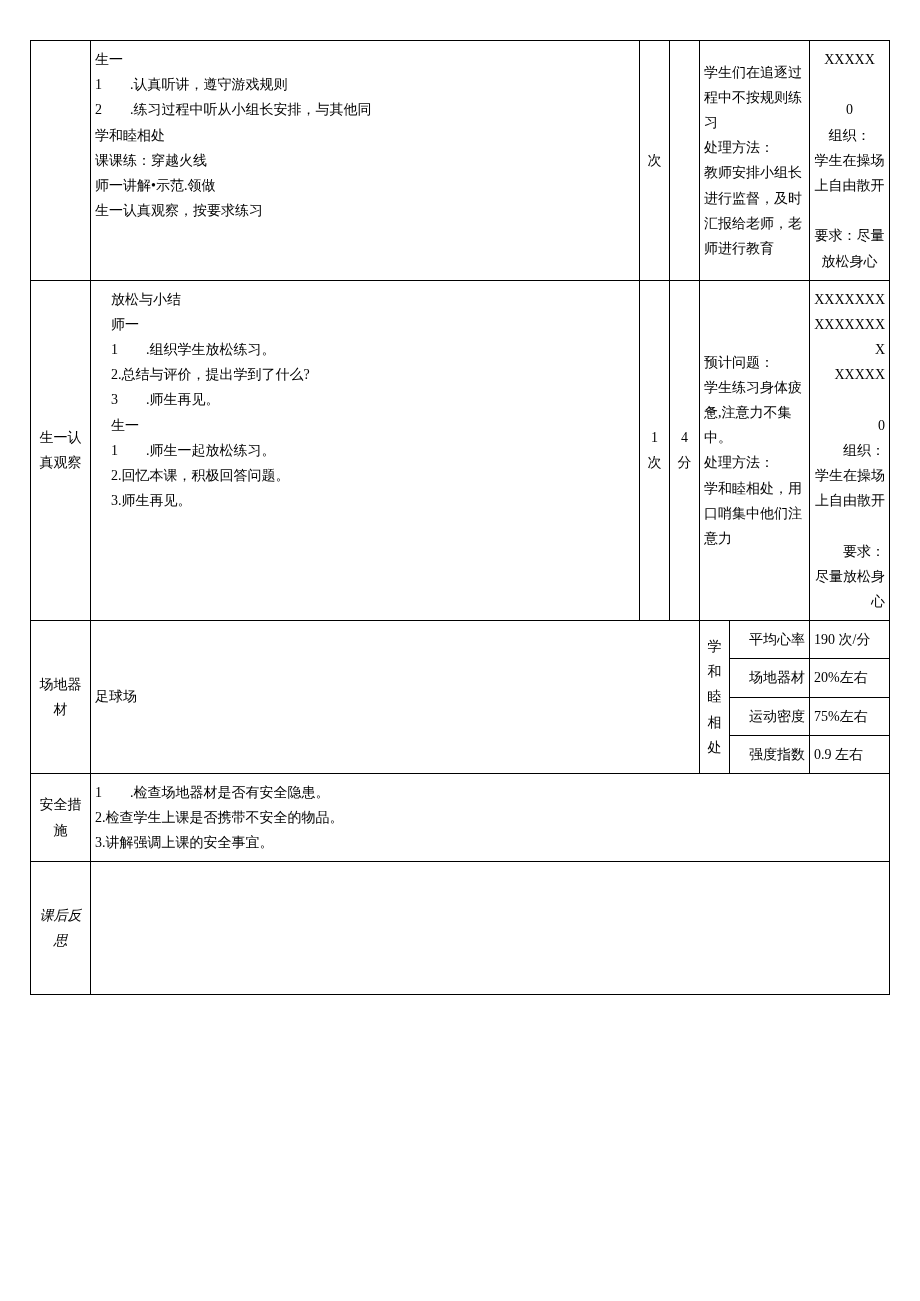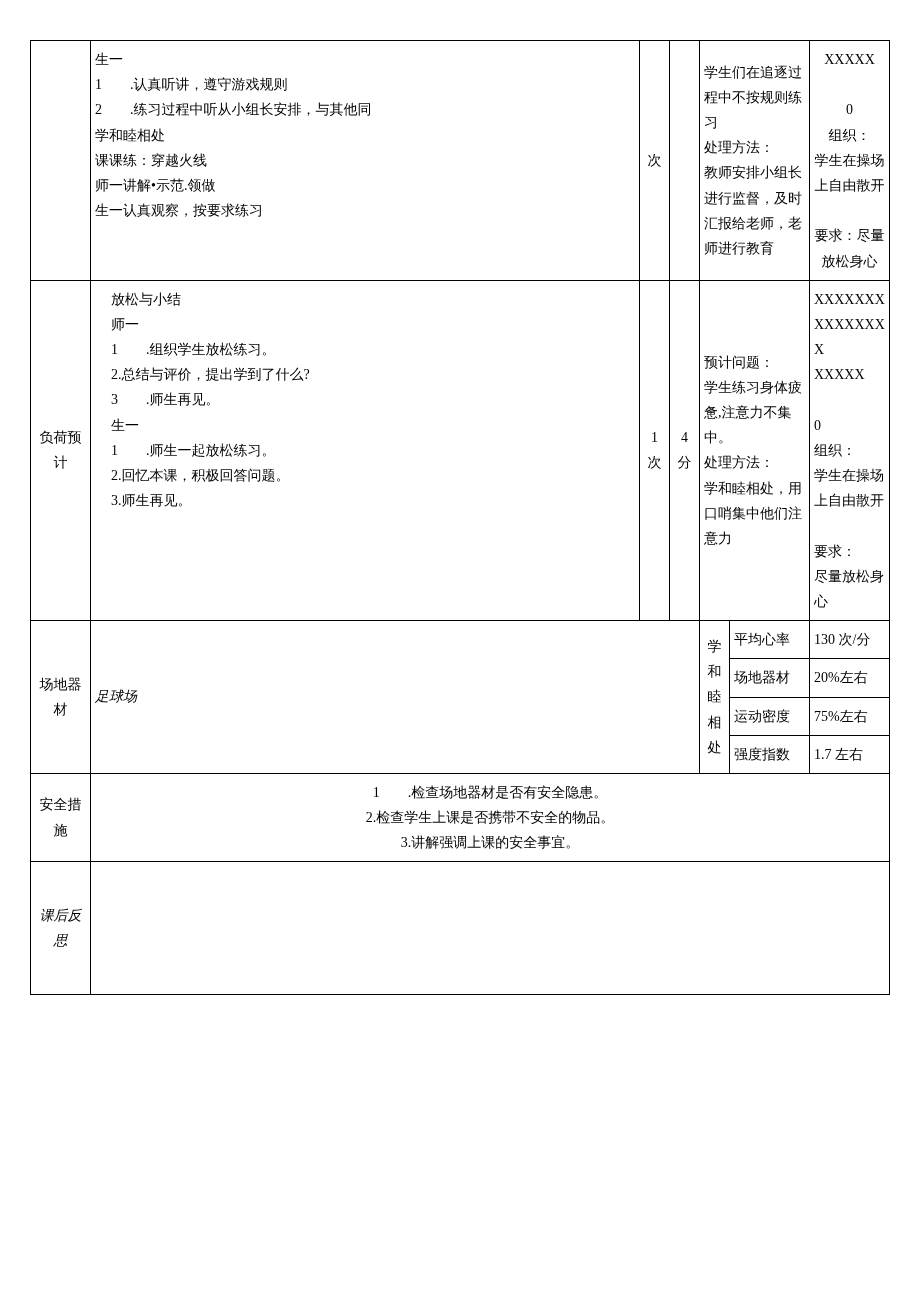--- a/index.html
+++ b/index.html
@@ -49,21 +49,21 @@
     width: 150px;
     vertical-align: middle;
   }
   .load-label {
     width: 30px;
     text-align: center;
     vertical-align: middle;
   }
   .load-name {
     width: 80px;
-    text-align: left;
+    text-align: right;
   }
   .load-val {
     width: 80px;
   }
   .tall {
     height: 120px;
     font-style: italic;
   }
 </style>
 </head>
@@ -98,72 +98,72 @@
     <td class="org-col" style="white-space:pre-line;text-align:center;">XXXXX
 
 0
 组织：
 学生在操场上自由散开
 
 要求：尽量放松身心</td>
   </tr>
 
   <tr>
-    <td class="label-col">负荷预计</td>
+    <td class="label-col">生一认真观察</td>
     <td style="white-space:pre-line;padding-left:20px;">放松与小结
 师一
 1  .组织学生放松练习。
 2.总结与评价，提出学到了什么?
 3  .师生再见。
 生一
 1  .师生一起放松练习。
 2.回忆本课，积极回答问题。
 3.师生再见。</td>
     <td class="ci-col" style="white-space:pre-line;">1
 次</td>
     <td class="fen-col" style="white-space:pre-line;">4
 分</td>
     <td colspan="2" class="prob-col" style="white-space:pre-line;">预计问题：
 学生练习身体疲惫,注意力不集中。
 处理方法：
 学和睦相处，用口哨集中他们注意力</td>
-    <td class="org-col" style="white-space:pre-line;text-align:left;">XXXXXXXXXXXXXXX
+    <td class="org-col" style="white-space:pre-line;text-align:right;">XXXXXXXXXXXXXXX
 XXXXX
 
 0
 组织：
 学生在操场上自由散开
 
 要求：
 尽量放松身心</td>
   </tr>
 
   <tr>
     <td rowspan="4" class="label-col">场地器材</td>
-    <td rowspan="4" colspan="3" style="vertical-align:middle;font-style:italic;">足球场</td>
+    <td rowspan="4" colspan="3" style="vertical-align:middle;">足球场</td>
     <td rowspan="4" class="load-label">学和睦相处</td>
     <td class="load-name center">平均心率</td>
-    <td class="load-val">130 次/分</td>
+    <td class="load-val">190 次/分</td>
   </tr>
   <tr>
     <td class="load-name center">场地器材</td>
     <td class="load-val">20%左右</td>
   </tr>
   <tr>
     <td class="load-name center">运动密度</td>
     <td class="load-val">75%左右</td>
   </tr>
   <tr>
     <td class="load-name center">强度指数</td>
-    <td class="load-val">1.7 左右</td>
+    <td class="load-val">0.9 左右</td>
   </tr>
 
   <tr>
     <td class="label-col">安全措施</td>
-    <td colspan="6" style="white-space:pre-line;text-align:center;">1  .检查场地器材是否有安全隐患。
+    <td colspan="6" style="white-space:pre-line;">1  .检查场地器材是否有安全隐患。
 2.检查学生上课是否携带不安全的物品。
 3.讲解强调上课的安全事宜。</td>
   </tr>
 
   <tr>
     <td class="label-col tall">课后反思</td>
     <td colspan="6" class="tall"></td>
   </tr>
 
 </tbody>

